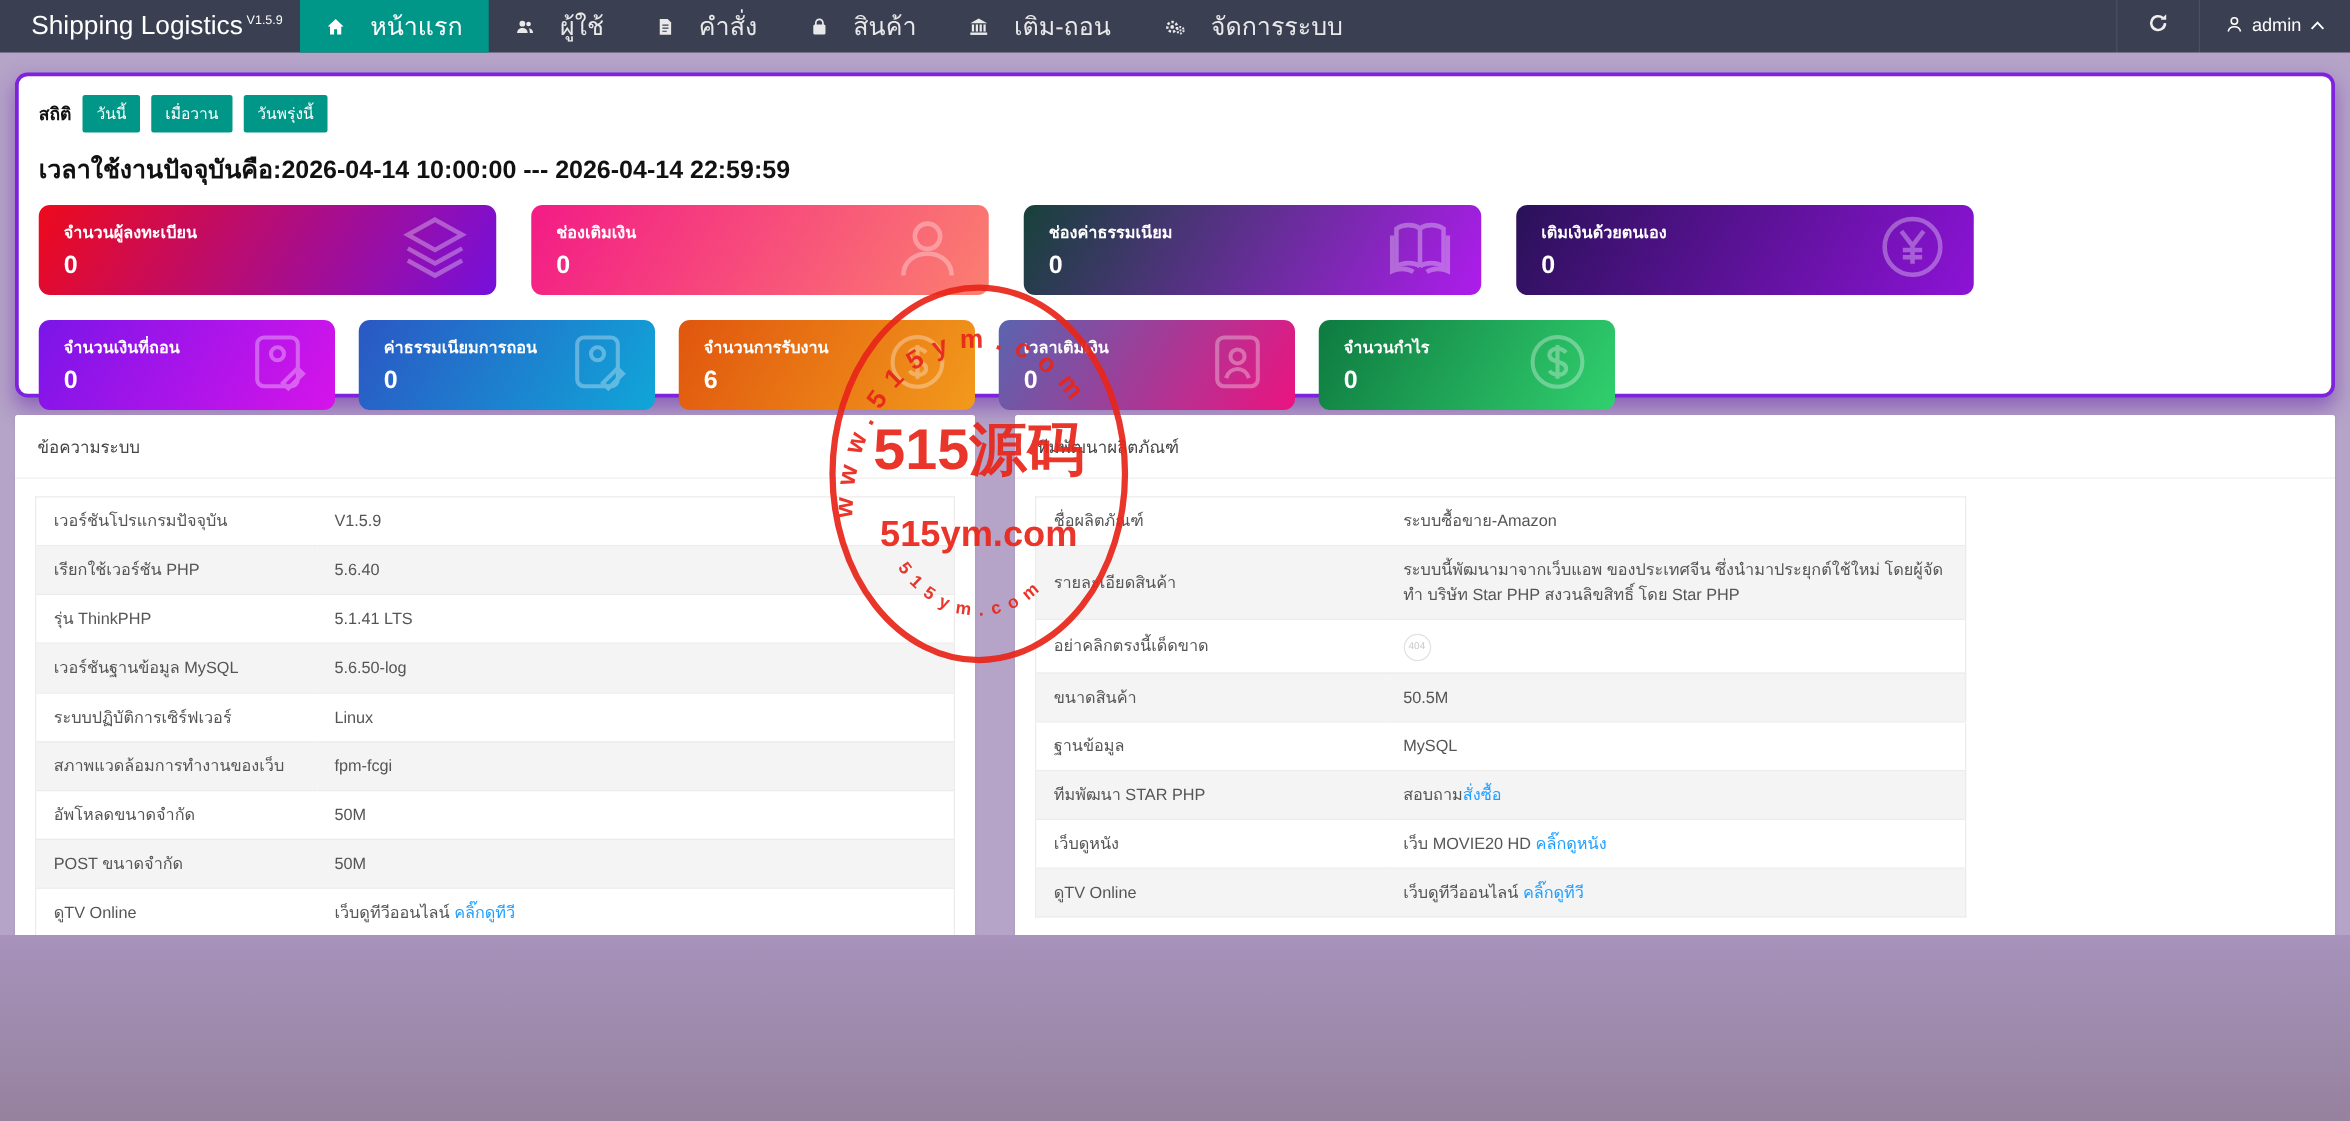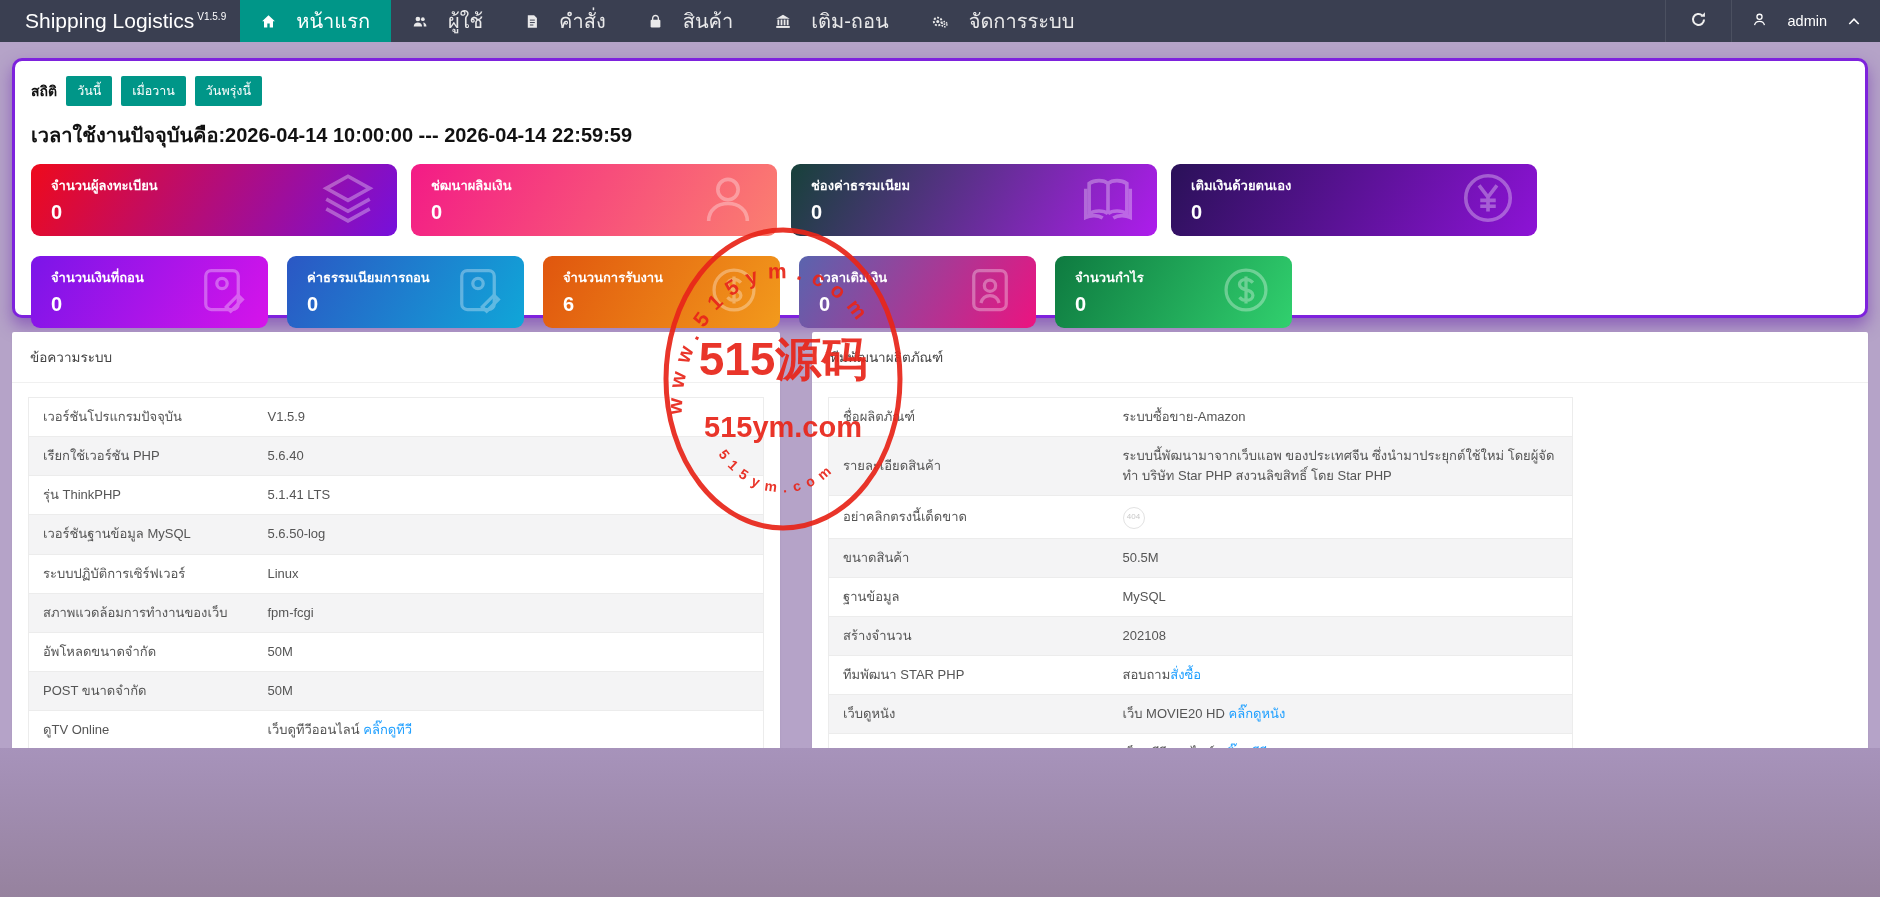--- a/index.html
+++ b/index.html
@@ -13,35 +13,35 @@
   .navbar{height:42px;background:var(--c-navbar,#3a3f51);display:flex;align-items:stretch;color:#fff;}
   .brand{display:flex;align-items:center;padding:0 14px 0 25px;font-size:21px;color:#fff;white-space:nowrap;}
   .brand sup{font-size:10px;margin-left:3px;transform:translateY(-5px);}
   .nav-items{display:flex;align-items:stretch;}
   .nav-item{display:flex;align-items:center;gap:20px;padding:0 21px;font-size:20px;color:#e9e9ea;cursor:pointer;}
   .nav-item.active{background:var(--c-teal,#009688);color:#fff;}
   .nav-item svg{display:block;}
   .nav-right{margin-left:auto;display:flex;align-items:stretch;}
   .nav-sep{width:1px;background:rgba(255,255,255,.09);}
   .nav-btn{display:flex;align-items:center;padding:0 24px;cursor:pointer;color:#eee;}
-  .admin-box{display:flex;align-items:center;gap:21px;padding:0 20px;font-size:14.5px;cursor:pointer;}
+  .admin-box{display:flex;align-items:center;gap:7px;padding:0 20px;font-size:14.5px;cursor:pointer;}
   
   .stats-card{
     position:absolute;left:12px;right:12px;top:58px;height:260px;
     background:#fff;border:3px solid var(--c-card_border,#7e22dd);border-radius:10px;
     box-shadow:0 8px 16px rgba(100,30,170,.5);
     padding:15px 16px;
   }
   .stats-head{display:flex;align-items:center;gap:9px;}
   .stats-label{font-size:14px;font-weight:bold;color:#111;}
   .range-btn{background:var(--c-teal,#009688);color:#fff;border:none;font-size:12.5px;
     padding:5px 11px;border-radius:2px;cursor:pointer;font-family:inherit;}
   .time-text{margin-top:13px;font-size:20px;font-weight:bold;color:#111;}
   .cards-row{display:flex;margin-top:13px;}
-  .cards-row.r1{gap:14px;}
+  .cards-row.r1{gap:28px;}
   .cards-row.r2{gap:19px;margin-top:20px;align-items:center;}
   .stat-card{position:relative;height:72px;border-radius:9px;color:#fff;padding:11px 20px;overflow:hidden;}
   .r1 .stat-card{width:366px;}
   .r2 .stat-card{width:237px;}
   .stat-card .lbl{font-size:13px;font-weight:bold;}
   .stat-card .val{font-size:20px;font-weight:bold;margin-top:5px;}
   .card-icon{position:absolute;right:20px;top:50%;transform:translateY(-50%);opacity:.32;}
   
   .panels{position:absolute;top:332px;left:12px;right:12px;display:flex;gap:32px;align-items:flex-start;}
   .panel{background:#fff;border-radius:2px;box-shadow:0 1px 2px rgba(0,0,0,.08);}
@@ -184,21 +184,21 @@
       <div class="val">0</div>
       <span class="card-icon">
         <svg width="58" height="58" viewBox="0 0 24 24" fill="none" stroke="#fff" stroke-width="1.5">
             <path d="M12 3 21 8 12 13 3 8Z"></path>
             <path d="M3 12.5 12 17.5 21 12.5"></path>
             <path d="M3 16.5 12 21.5 21 16.5"></path>
           </svg>
       </span>
     </div>
     <div class="stat-card" style="background: linear-gradient(120deg, rgb(243, 27, 134) 0%, rgb(251, 127, 112) 100%);">
-      <div class="lbl">ช่ฒนาผลิมเงิน</div>
+      <div class="lbl">ช่องเติมเงิน</div>
       <div class="val">0</div>
       <span class="card-icon">
         <svg width="58" height="58" viewBox="0 0 24 24" fill="none" stroke="#fff" stroke-width="1.5">
             <circle cx="12" cy="8.5" r="4.2"></circle>
             <path d="M4 21.5c0-4.6 3.6-7.2 8-7.2s8 2.6 8 7.2"></path>
           </svg>
       </span>
     </div>
     <div class="stat-card" style="background: linear-gradient(120deg, rgb(23, 65, 58) 0%, rgb(174, 28, 237) 100%);">
       <div class="lbl">ช่องค่าธรรมเนียม</div>
@@ -340,24 +340,20 @@
             <td class="k">อย่าคลิกตรงนี้เด็ดขาด</td>
           <td><span class="badge-404">404</span></td>
           </tr>
         <tr>
             <td class="k">ขนาดสินค้า</td>
             <td>50.5M</td>
           </tr>
         <tr>
             <td class="k">ฐานข้อมูล</td>
             <td>MySQL</td>
-          </tr>
-        <tr>
-            <td class="k">สร้างจำนวน</td>
-            <td>202108</td>
           </tr>
         <tr>
             <td class="k">ทีมพัฒนา STAR PHP</td>
           <td><span>สอบถาม</span><a href="#">สั่งซื้อ</a></td>
           </tr>
         <tr>
             <td class="k">เว็บดูหนัง</td>
           <td><span>เว็บ MOVIE20 HD </span><a href="#">คลิ๊กดูหนัง</a></td>
           </tr>
         <tr>

